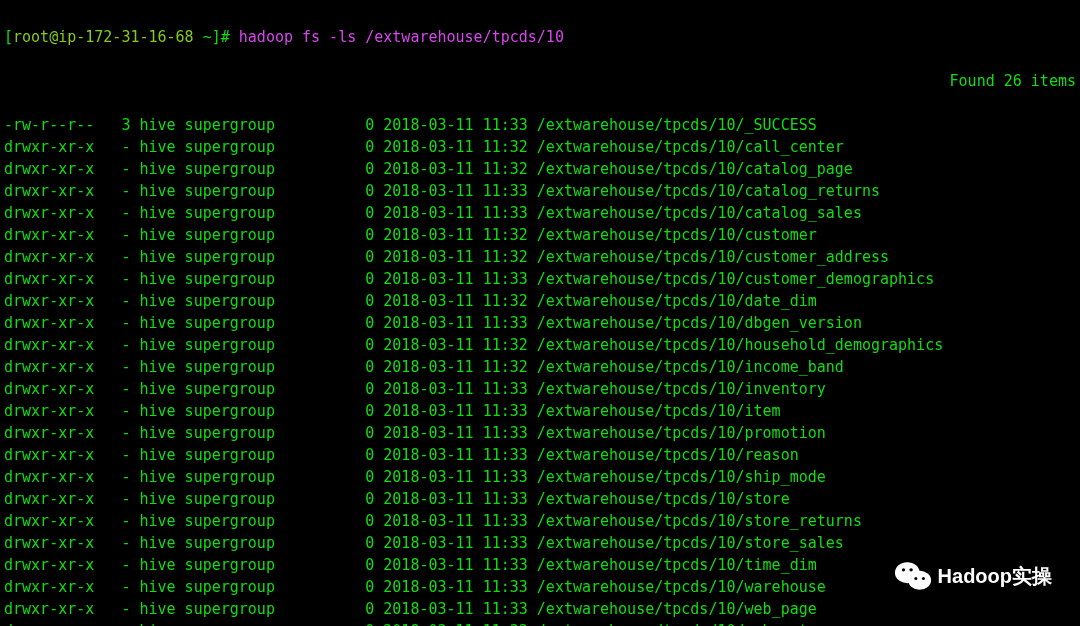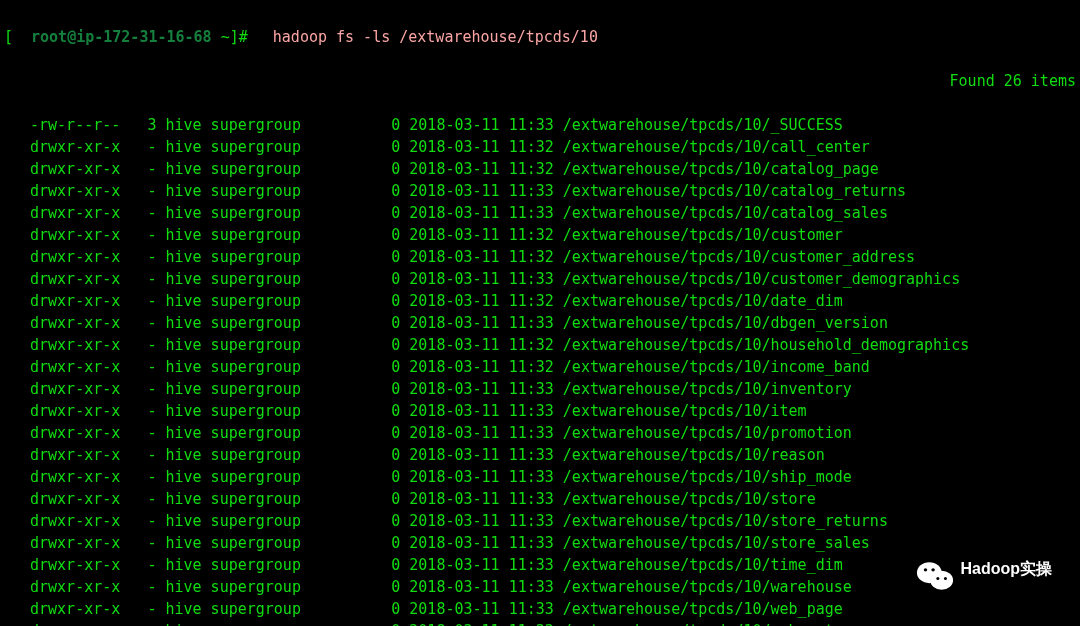--- a/index.html
+++ b/index.html
@@ -15,36 +15,36 @@
     font-size: 15px;
     line-height: 22px;
     color: #18de18;
     padding: 4px 4px;
     white-space: pre;
     letter-spacing: 0px;
     font-weight: 500;
   }
   .line span { display: inline; }
   .prompt-open  { color: #11dd11; }
-  .prompt-user  { color: #15803d; font-weight: 700; margin-left: 18px; }
+  .prompt-user  { color: #84cc16; font-weight: 400; }
   .prompt-path  { color: #11dd11; }
   .prompt-close { color: #11dd11; }
-  .cmd          { color: #fca5a5; margin-left: 16px; }
+  .cmd          { color: #d946ef; }
   .count        { color: #11dd11; text-align: right; }
-  .row          { color: #11dd11; margin-left: 26px; }
+  .row          { color: #11dd11; }
   .watermark {
     position: absolute;
     right: 28px;
     bottom: 32px;
     display: flex;
-    align-items: flex-start;
+    align-items: center;
     gap: 6px;
     color: #fff;
     font-family: sans-serif;
-    font-size: 16px;
+    font-size: 20px;
     font-weight: 600;
   }
   .watermark .bubble {
     width: 38px; height: 35px; position: relative;
   }
   .watermark .bubble svg { width: 100%; height: 100%; }
 </style>
 </head>
 <body>
 

